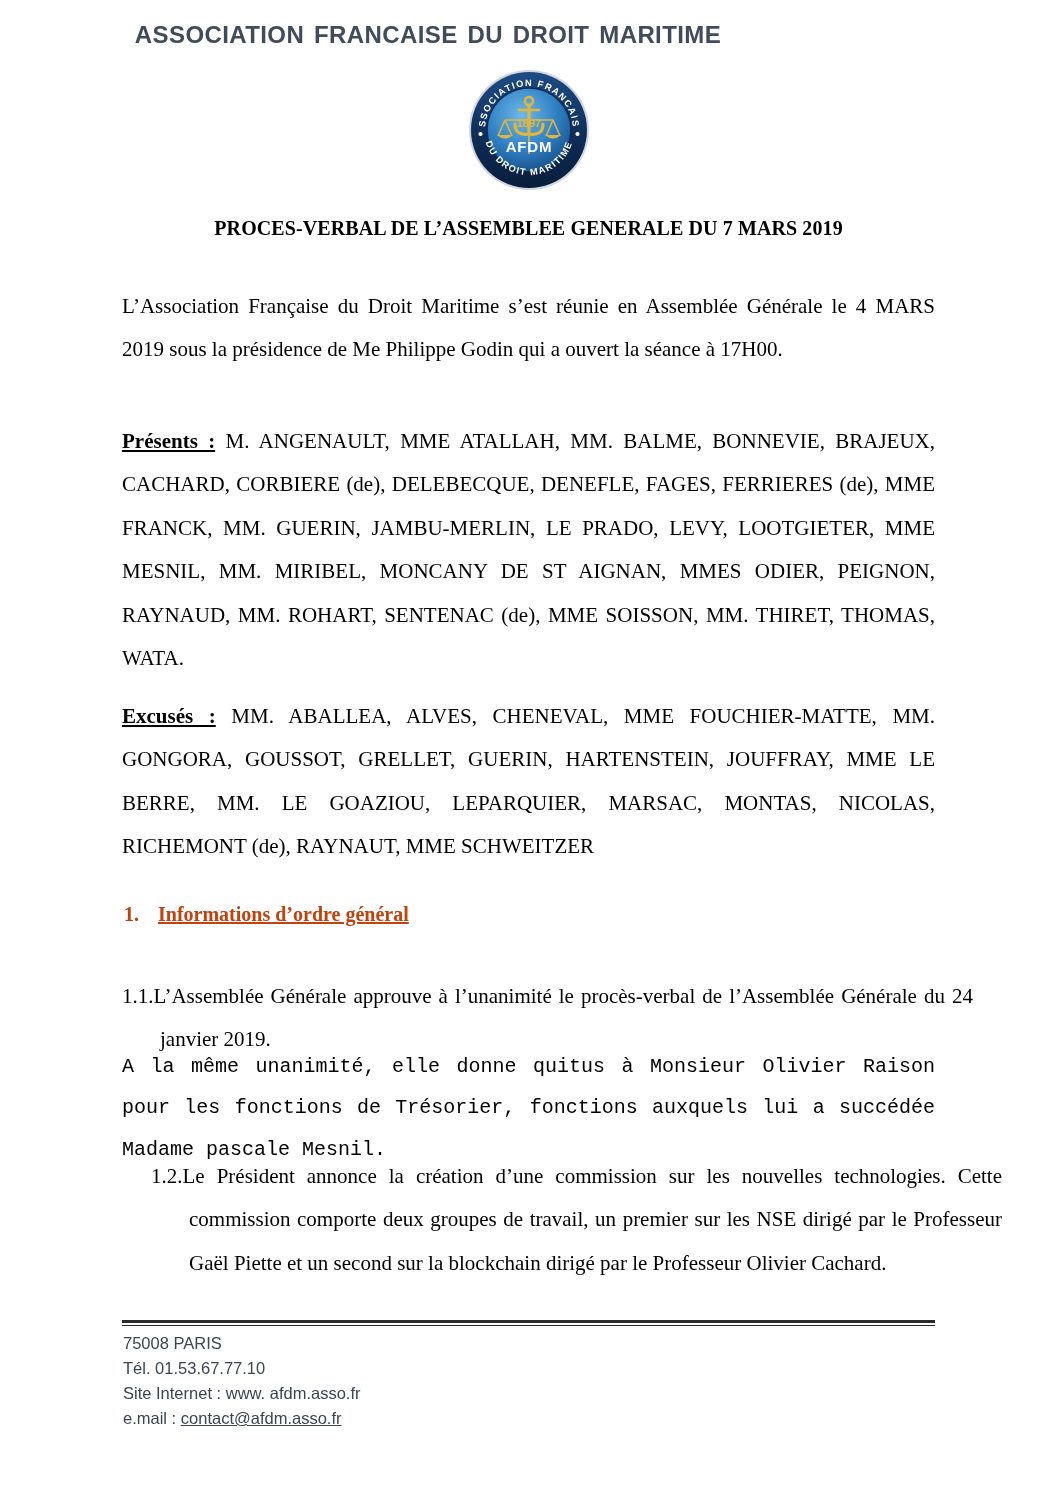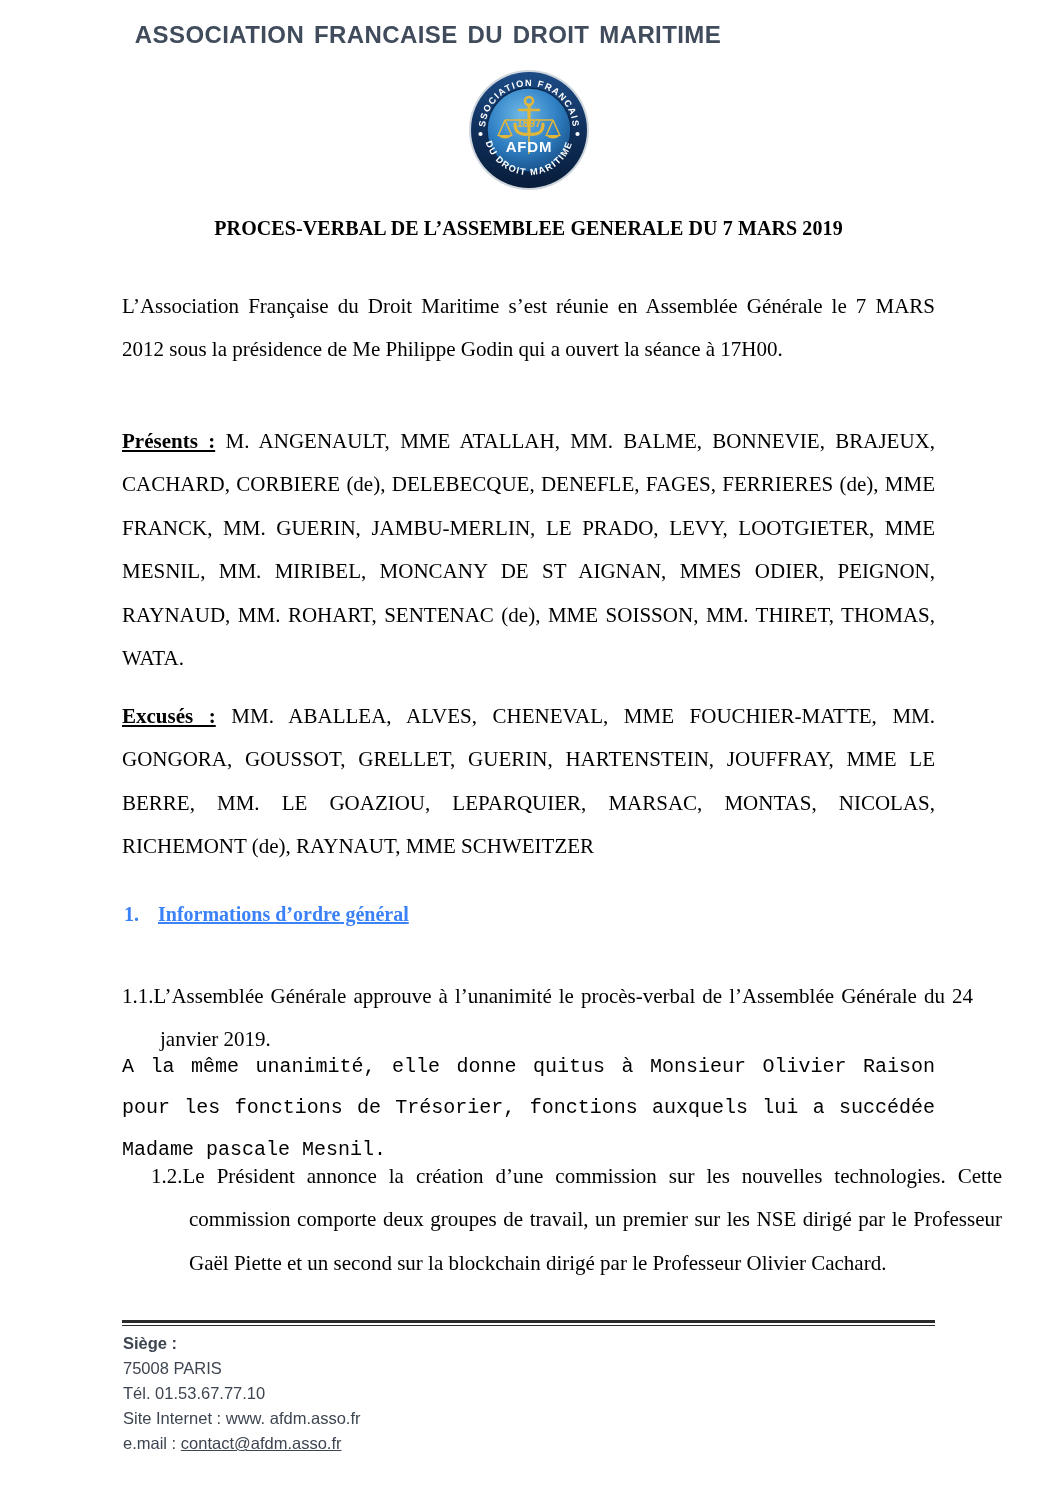--- a/index.html
+++ b/index.html
@@ -82,21 +82,21 @@
   }
 
   
   .section-head {
     position: absolute;
     left: 124px;
     top: 898px;
     width: 813px;
     font-size: 20px;
     line-height: 1.6;
-    color: #3b82f6;
+    color: #c2410c;
   }
   .section-head .num {
     display: inline-block;
     width: 34px;
     font-weight: bold;
   }
   .section-head .head-text {
     font-weight: bold;
     text-decoration: underline;
   }
@@ -217,21 +217,21 @@
       </g>
 
       <text x="62" y="59" text-anchor="middle" font-family="Liberation Sans, sans-serif" font-size="11" font-weight="bold" fill="#e2b63a">1897</text>
 
       <text x="62" y="84" text-anchor="middle" font-family="Liberation Sans, sans-serif" font-size="15" font-weight="bold" fill="#ffffff" letter-spacing="0.8">AFDM</text>
     </svg>
   </div>
 
   <div class="doc-title">PROCES-VERBAL DE L’ASSEMBLEE GENERALE DU 7 MARS 2019</div>
 
-  <div class="body-block p-intro">L’Association Française du Droit Maritime s’est réunie en Assemblée Générale le 7 MARS 2012 sous la présidence de Me Philippe Godin qui a ouvert la séance à 17H00.</div>
+  <div class="body-block p-intro">L’Association Française du Droit Maritime s’est réunie en Assemblée Générale le 4 MARS 2019 sous la présidence de Me Philippe Godin qui a ouvert la séance à 17H00.</div>
 
   <div class="body-block p-present">
     <span class="u-bold">Présents :</span><span> M. ANGENAULT, MME ATALLAH, MM. BALME, BONNEVIE, BRAJEUX, CACHARD, CORBIERE (de), DELEBECQUE, DENEFLE, FAGES, FERRIERES (de), MME FRANCK, MM. GUERIN, JAMBU-MERLIN, LE PRADO, LEVY, LOOTGIETER, MME MESNIL, MM. MIRIBEL, MONCANY DE ST AIGNAN, MMES ODIER, PEIGNON, RAYNAUD, MM. ROHART, SENTENAC (de), MME SOISSON, MM. THIRET, THOMAS, WATA.</span>
   </div>
 
   <div class="body-block p-excuse">
     <span class="u-bold">Excusés :</span><span>  MM. ABALLEA, ALVES, CHENEVAL, MME FOUCHIER-MATTE, MM. GONGORA, GOUSSOT, GRELLET, GUERIN, HARTENSTEIN, JOUFFRAY, MME LE BERRE, MM. LE GOAZIOU, LEPARQUIER, MARSAC, MONTAS, NICOLAS, RICHEMONT (de), RAYNAUT, MME SCHWEITZER</span>
   </div>
 
   <div class="section-head">
@@ -239,20 +239,19 @@
   </div>
 
   <div class="sub-item sub-1-1">1.1.L’Assemblée Générale approuve à l’unanimité le procès-verbal de l’Assemblée Générale du 24 janvier 2019.</div>
 
   <div class="flow-para p-quitus">A la même unanimité, elle donne quitus à Monsieur Olivier Raison pour les fonctions de Trésorier, fonctions auxquels lui a succédée Madame pascale Mesnil.</div>
 
   <div class="sub-item sub-1-2">1.2.Le Président annonce la création d’une commission sur les nouvelles technologies. Cette commission comporte deux groupes de travail, un premier sur les NSE dirigé par le Professeur Gaël Piette et un second sur la blockchain dirigé par le Professeur Olivier Cachard.</div>
 
   <div class="footer-rule"></div>
   <div class="footer">
-    <div class="footer-line strong">Siège :</div>
     <div class="footer-line">75008 PARIS</div>
     <div class="footer-line">Tél. 01.53.67.77.10</div>
     <div class="footer-line">Site Internet : www. afdm.asso.fr</div>
     <div class="footer-line"><span>e.mail : </span><span class="link">contact@afdm.asso.fr</span></div>
   </div>
 
 </div>
 
 </body></html>

